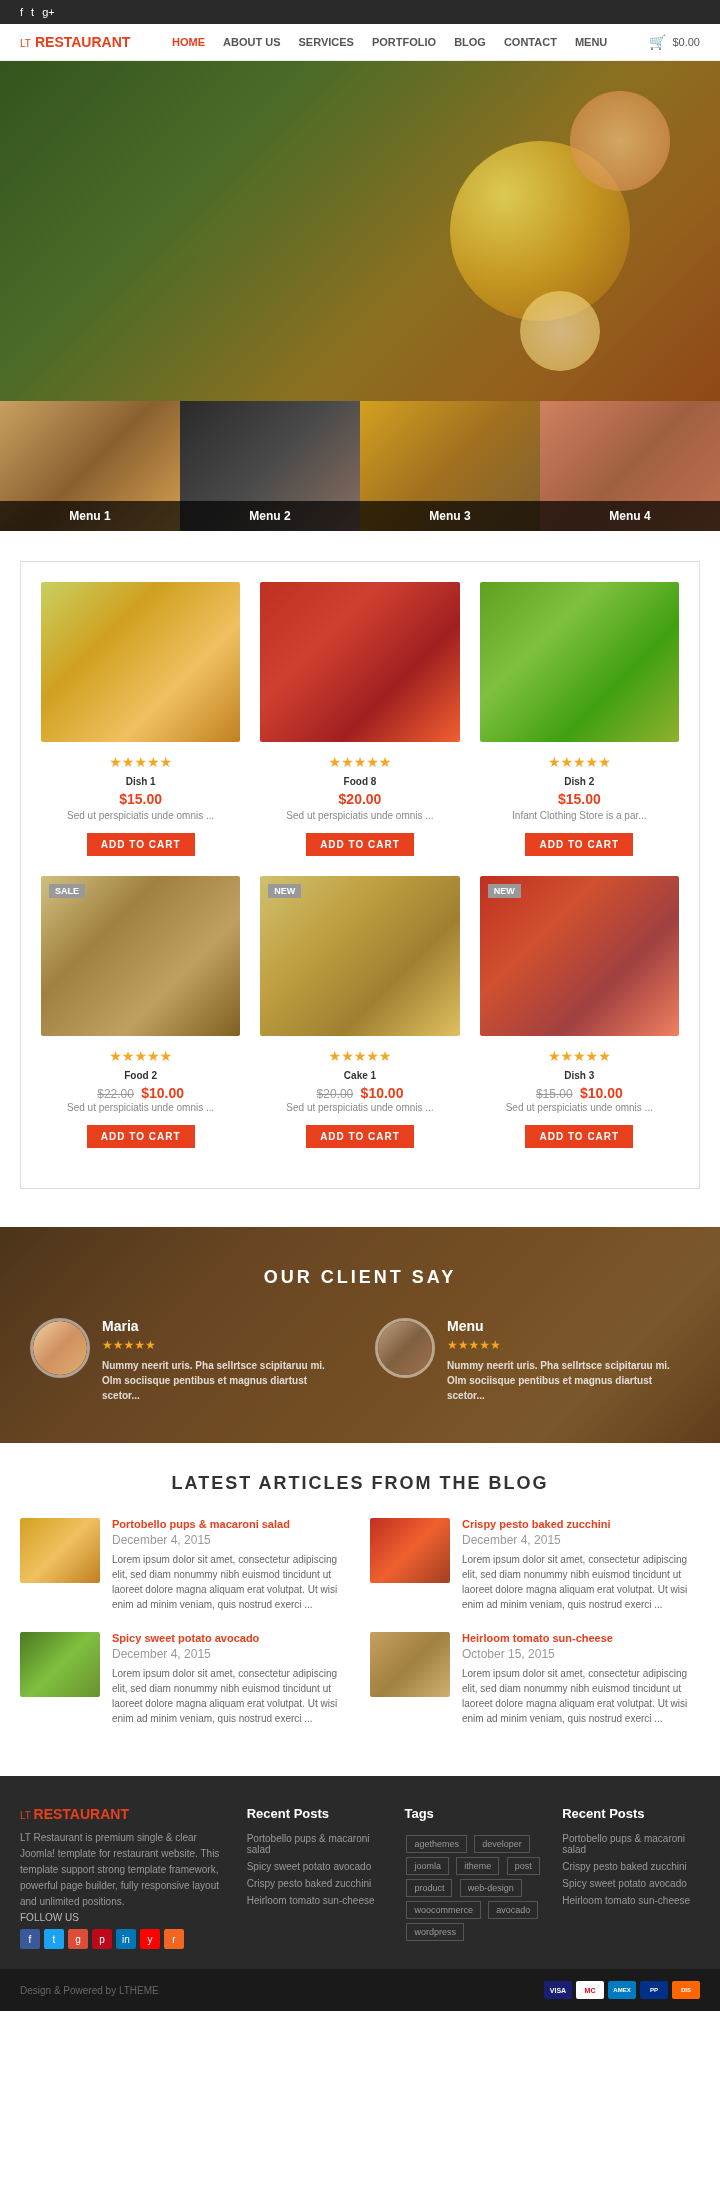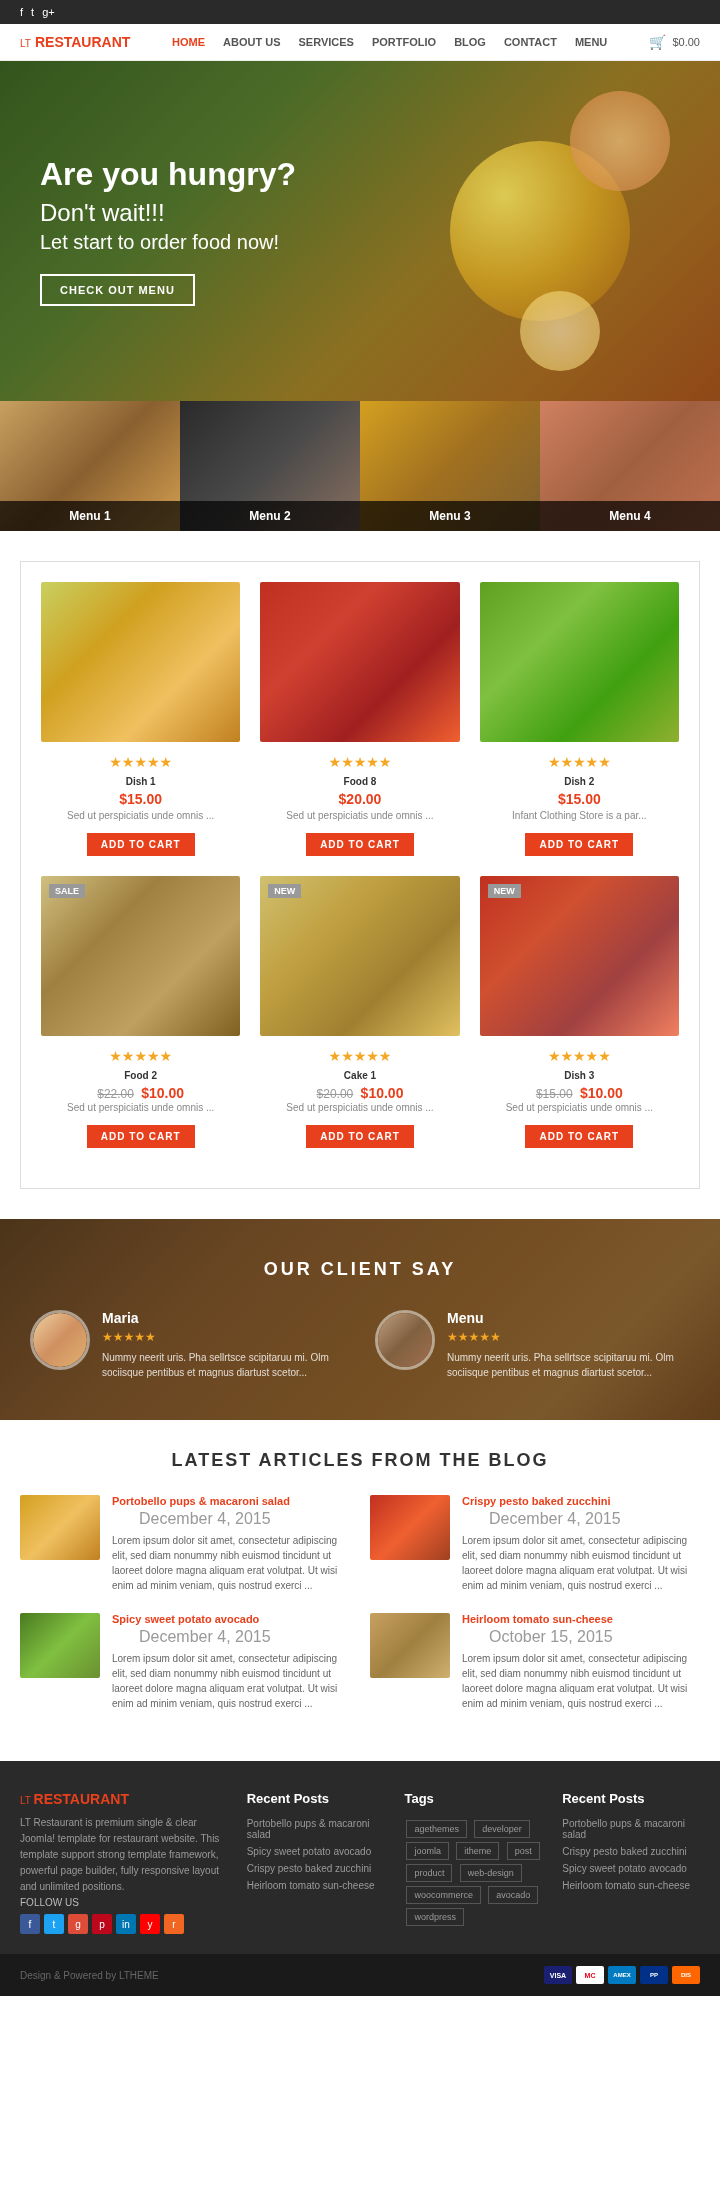--- a/index.html
+++ b/index.html
@@ -57,47 +57,47 @@
     .stars { color: #f5a623; font-size: 14px; margin-bottom: 6px; }
     .food-name { font-size: 10px; font-weight: bold; color: #333; margin-bottom: 4px; }
     .food-price { font-size: 14px; color: #e8401c; font-weight: bold; margin-bottom: 2px; }
     .food-price-old { text-decoration: line-through; color: #999; font-size: 12px; margin-right: 4px; }
     .food-desc { font-size: 10px; color: #888; margin-bottom: 10px; line-height: 1.4; }
     .add-cart-btn { background: #e8401c; color: #fff; border: none; padding: 6px 14px; font-size: 10px; font-weight: bold; text-transform: uppercase; cursor: pointer; letter-spacing: 1px; }
     .sale-badge { position: absolute; top: 8px; left: 8px; background: #999; color: #fff; font-size: 9px; padding: 2px 6px; font-weight: bold; }
     .food-card-wrap { position: relative; }
 
     
-    .client-section { background: linear-gradient(135deg, #8a6030 0%, #c08040 30%, #d49040 60%, #e0a050 80%, #b07030 100%); padding: 40px 30px; position: relative; }
+    .client-section { background: linear-gradient(135deg, #8a6030 0%, #c08040 30%, #d49040 60%, #e0a050 80%, #b07030 100%); padding: 40px 30px; position: relative; margin-top: 8px; }
     .client-overlay { position: absolute; top: 0; left: 0; right: 0; bottom: 0; background: rgba(0,0,0,0.45); }
     .client-content { position: relative; z-index: 2; }
     .client-title { text-align: center; color: #fff; font-size: 18px; font-weight: bold; text-transform: uppercase; letter-spacing: 3px; margin-bottom: 30px; }
     .client-row { display: flex; gap: 30px; }
     .client-card { flex: 1; display: flex; gap: 12px; }
     .client-avatar { width: 60px; height: 60px; border-radius: 50%; border: 3px solid rgba(255,255,255,0.5); overflow: hidden; flex-shrink: 0; }
     .avatar-img { width: 100%; height: 100%; background: linear-gradient(135deg, #f0c080, #c08040, #e0a060); border-radius: 50%; }
     .client-info { flex: 1; }
     .client-name { color: #fff; font-weight: bold; font-size: 14px; margin-bottom: 4px; }
     .client-stars { color: #f5a623; font-size: 12px; margin-bottom: 6px; }
-    .client-text { color: rgba(255,255,255,0.8); font-size: 10px; line-height: 1.5; }
+    .client-text { color: rgba(255,255,255,0.8); font-size: 10px; line-height: 1.5; font-weight: bold; }
 
     
     .blog-section { padding: 30px 20px; }
     .blog-title { text-align: center; font-size: 18px; font-weight: bold; text-transform: uppercase; letter-spacing: 2px; margin-bottom: 24px; color: #333; }
     .blog-grid { display: flex; gap: 20px; }
     .blog-col { flex: 1; }
     .blog-item { display: flex; gap: 12px; margin-bottom: 20px; }
     .blog-img { width: 80px; height: 65px; flex-shrink: 0; border-radius: 2px; }
     .blog-img-1 { background: linear-gradient(135deg, #d4a020, #f0c060, #c08020); }
     .blog-img-2 { background: linear-gradient(135deg, #c03020, #f06030, #a04020); }
     .blog-img-3 { background: linear-gradient(135deg, #4a7a20, #80c040, #6a9030); }
     .blog-img-4 { background: linear-gradient(135deg, #c8a060, #a08040, #d0b070); }
     .blog-info { flex: 1; }
     .blog-post-title { color: #e8401c; font-size: 11px; font-weight: bold; margin-bottom: 3px; cursor: pointer; }
-    .blog-date { color: #999; font-size: 16px; margin-bottom: 5px; margin-left: 27px; }
+    .blog-date { color: #999; font-size: 12px; margin-bottom: 5px; }
     .blog-text { color: #666; font-size: 10px; line-height: 1.5; }
 
     
     .footer { background: #2a2a2a; padding: 30px 20px; }
     .footer-grid { display: flex; gap: 20px; margin-bottom: 20px; }
     .footer-col { flex: 1; }
     .footer-logo { color: #e8401c; font-size: 14px; font-weight: bold; margin-bottom: 8px; }
     .footer-desc { color: #999; font-size: 10px; line-height: 1.6; margin-bottom: 2px; }
     .footer-follow { color: #bbb; font-size: 10px; margin-bottom: 6px; text-transform: uppercase; }
     .footer-social { display: flex; gap: 4px; }
@@ -142,26 +142,20 @@
 </div>
 
 <div class="hero">
   <div class="hero-overlay"></div>
 
   <div class="hero-food">
     <div style="width:180px; height:180px; border-radius:50%; background: radial-gradient(ellipse at 30% 30%, #f0e060, #d0a020, #a06010); opacity:0.8;"></div>
     <div style="position:absolute; right:30px; top:20px; width:100px; height:100px; border-radius:50%; background: radial-gradient(ellipse, #f0c080, #d08040); opacity:0.7;"></div>
     <div style="position:absolute; right:100px; bottom:20px; width:80px; height:80px; border-radius:50%; background: radial-gradient(ellipse, #fff0c0, #f0d060); opacity:0.6;"></div>
   </div>
-  <div class="hero-content">
-    <h1>Are you hungry?</h1>
-    <h2>Don't wait!!!</h2>
-    <h3>Let start to order food now!</h3>
-    <button class="hero-btn">CHECK OUT MENU</button>
-  </div>
 </div>
 
 <div class="menu-items">
   <div class="menu-item">
     <div class="menu-item-bg menu-item-1"></div>
     <div class="menu-label">Menu 1</div>
   </div>
   <div class="menu-item">
     <div class="menu-item-bg menu-item-2"></div>
     <div class="menu-label">Menu 2</div>

